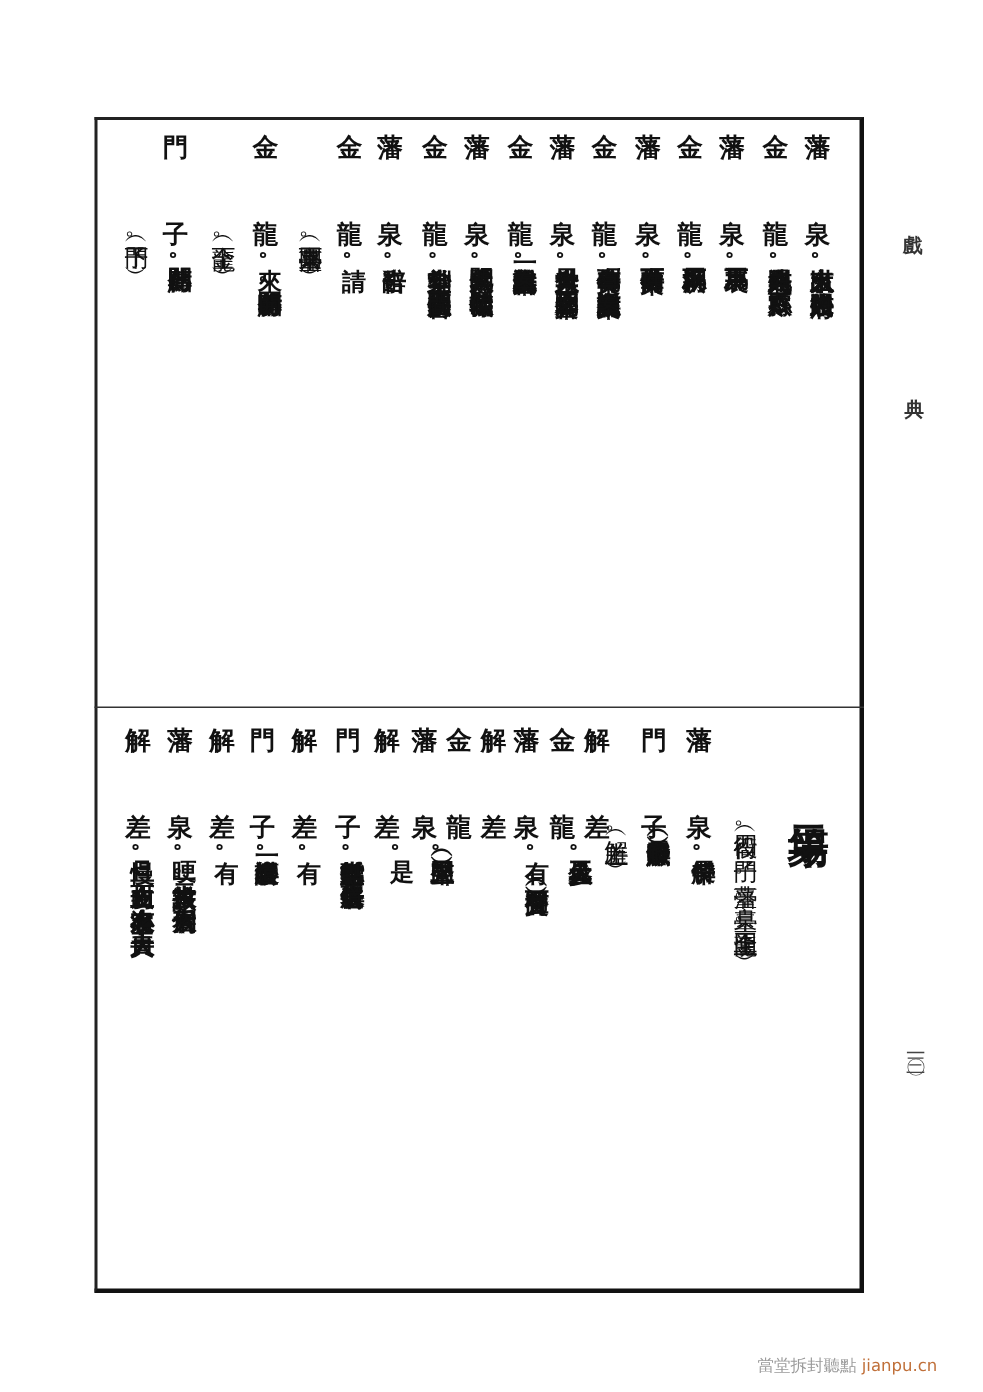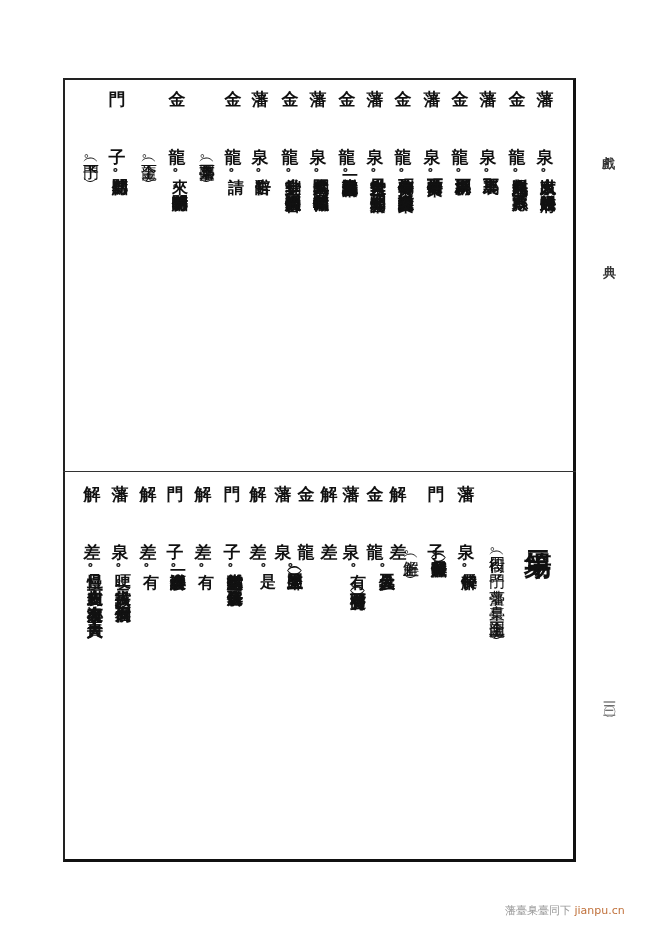--- a/index.html
+++ b/index.html
@@ -239,15 +239,15 @@
   <div class="line" style="left:110px; top:561px;">哽。一人該當二役。看大刑伺候。</div>
 
   <div class="spk" style="left:81px; top:483px;">
       <span>解</span>
       <span>差</span>
     </div>
   <div class="line" style="left:82px; top:561px;">且慢。封皮上面。沒有小人名字。大人再責</div>
 </div>
 
 <div class="watermark">
-  <span>藩臺臬臺同下</span>
+  <span>當堂拆封聽點</span>
   <span class="en">jianpu.cn</span>
 </div>
 
 </body></html>

